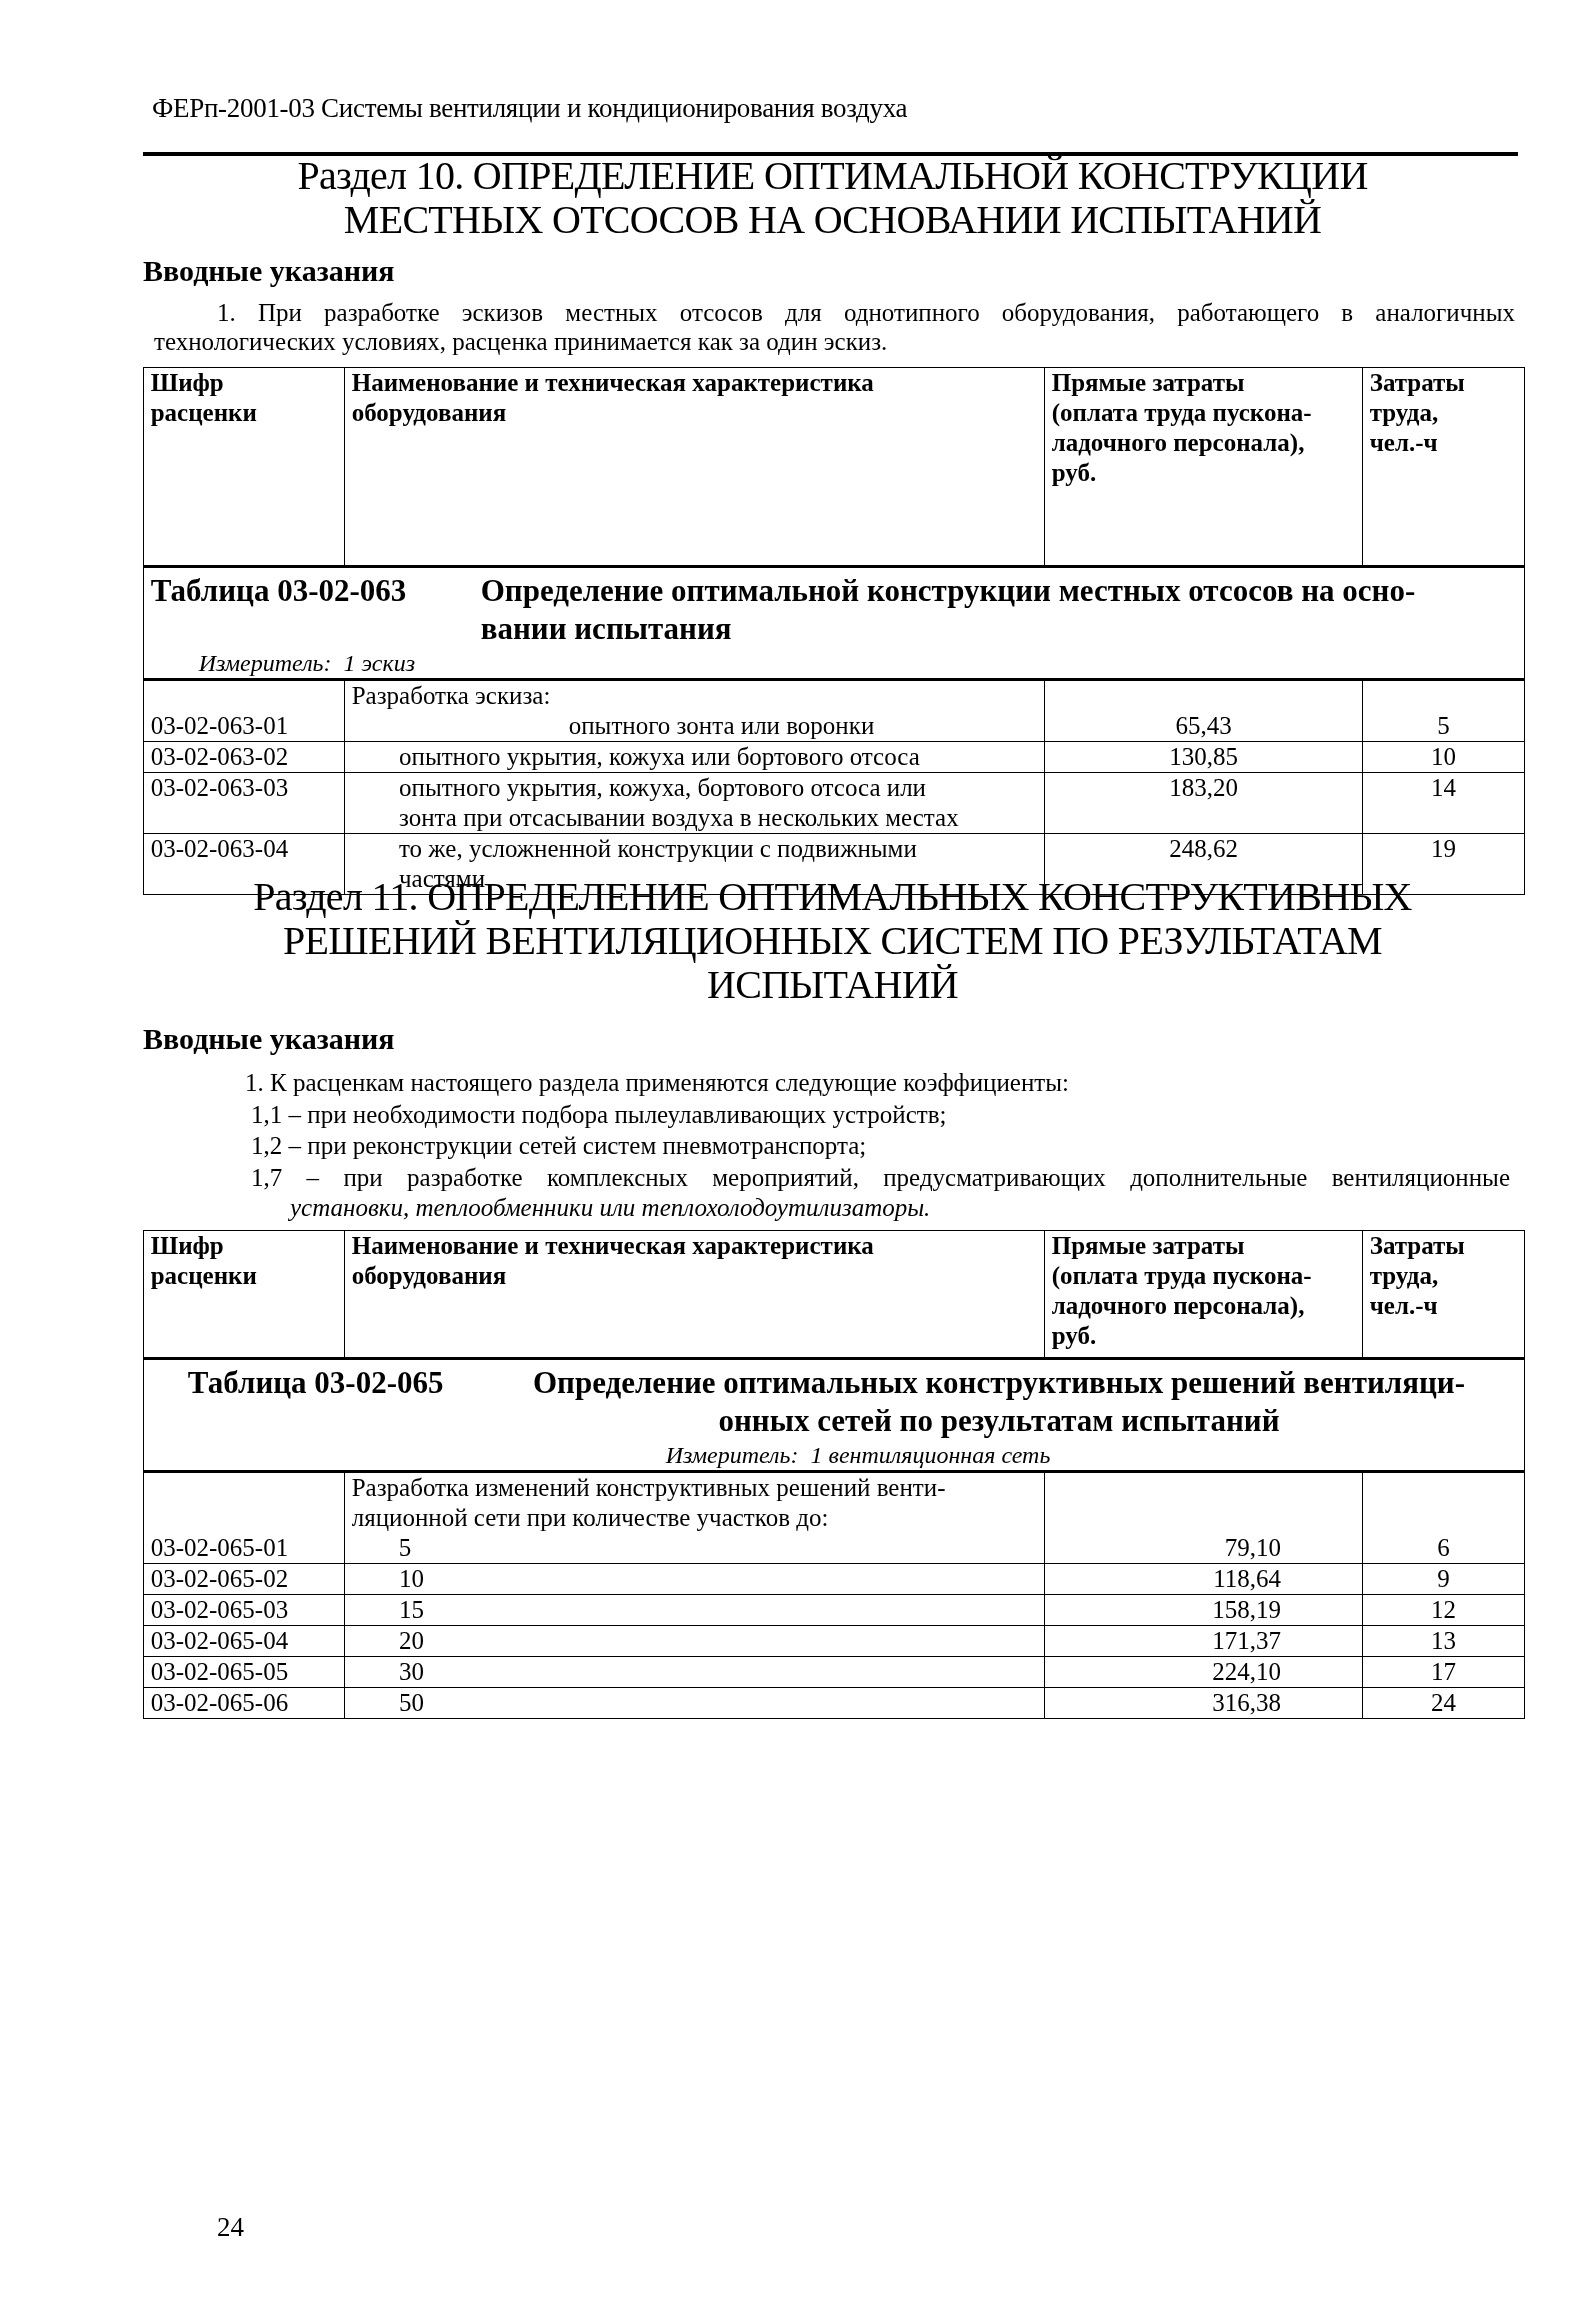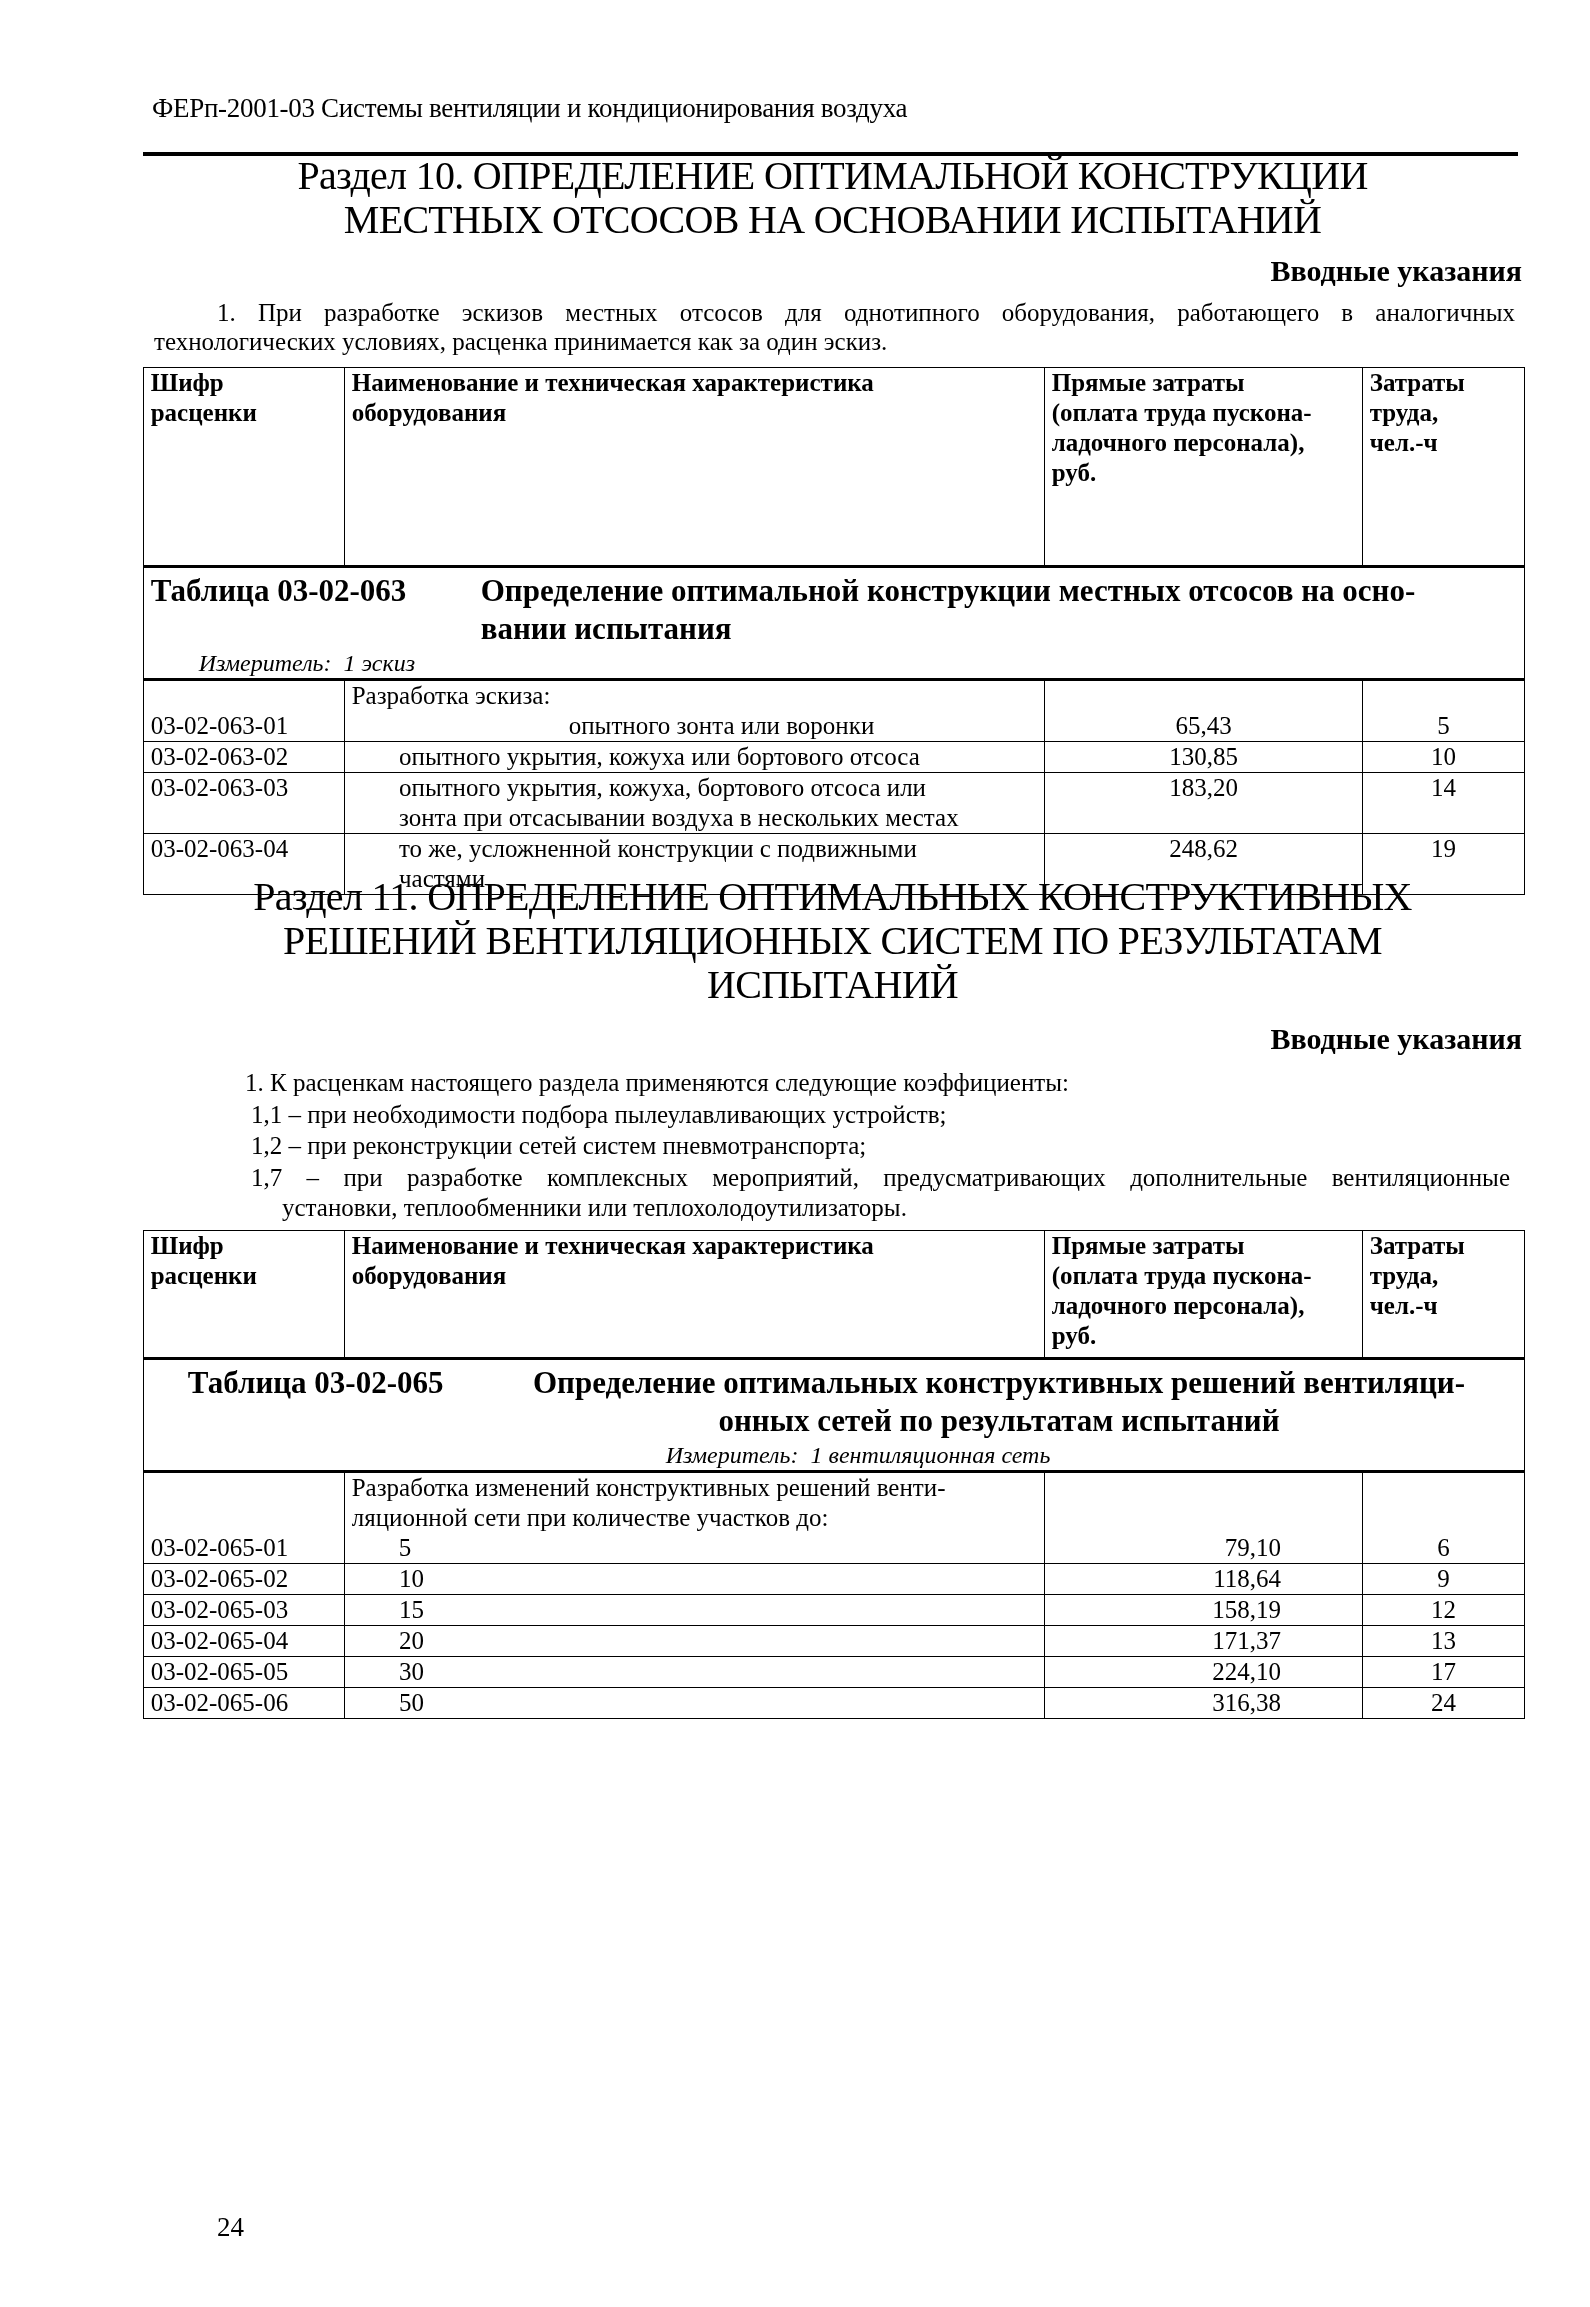--- a/index.html
+++ b/index.html
@@ -2,21 +2,21 @@
 <html style="font-size:10.8px"><head>
 <meta charset="utf-8">
 <style>
   html, body { margin:0; padding:0; background:#ffffff; }
   body { width:1591px; height:2307px; position:relative; overflow:hidden;
          font-family:"Liberation Serif","DejaVu Serif",serif; color:#000; }
   .abs { position:absolute; }
   .running-head { left:152px; top:93px; font-size:27px; letter-spacing:-0.3px; white-space:nowrap; }
   .head-rule { left:143px; top:152px; width:1375px; height:4px; background:#000; }
   .sec-title { left:143px; width:1379px; text-align:center; font-size:40px; line-height:44px; letter-spacing:-0.7px; }
-  .sub-title { left:143px; width:1379px; text-align:right; font-size:30px; font-weight:bold; }
+  .sub-title { left:143px; width:1379px; text-align:left; font-size:30px; font-weight:bold; }
   .para { font-size:25px; line-height:30px; }
   .just { text-align:justify; text-align-last:justify; }
   table.rt { position:absolute; left:143px; width:1380px; border-collapse:collapse; table-layout:fixed; font-size:25px; }
   table.rt td { border:1.3px solid #000; padding:0 6.7px; vertical-align:top; line-height:30px; }
   table.rt col.c1 { width:201px; }
   table.rt col.c2 { width:700px; }
   table.rt col.c3 { width:318px; }
   table.rt col.c4 { width:162px; }
   .hdr td { text-align:left; line-height:31px;font-weight:bold; }
   .hdr { border-bottom:3.4px solid #000; }
@@ -125,21 +125,21 @@
 <div class="abs sec-title" style="top:875px;">
   <div>Раздел 11. ОПРЕДЕЛЕНИЕ ОПТИМАЛЬНЫХ КОНСТРУКТИВНЫХ</div>
   <div>РЕШЕНИЙ ВЕНТИЛЯЦИОННЫХ СИСТЕМ ПО РЕЗУЛЬТАТАМ</div>
   <div>ИСПЫТАНИЙ</div>
 </div>
 <div class="abs sub-title" style="top:1022px;">Вводные указания</div>
 <div class="abs para" style="left:210px; top:1068px;margin-left:35px;">1. К расценкам настоящего раздела применяются следующие коэффициенты:</div>
 <div class="abs list-item" style="top:1100px;">1,1 – при необходимости подбора пылеулавливающих устройств;</div>
 <div class="abs list-item" style="top:1131px;">1,2 – при реконструкции сетей систем пневмотранспорта;</div>
 <div class="abs list-item just" style="top:1163px; width:1259px;">1,7 – при разработке комплексных мероприятий,  предусматривающих дополнительные вентиляционные</div>
-<div class="abs list-item" style="left:282px; top:1193px;">установки, теплообменники или теплохолодоутилизаторы.</div>
+<div class="abs list-item" style="left:290px; top:1193px;font-style:italic;">установки, теплообменники или теплохолодоутилизаторы.</div>
 
 <table class="rt" style="top:1230px;">
   <colgroup>
       <col class="c1">
       <col class="c2">
       <col class="c3">
       <col class="c4">
     </colgroup>
   <tbody>
       <tr class="hdr" style="height:128px;">

